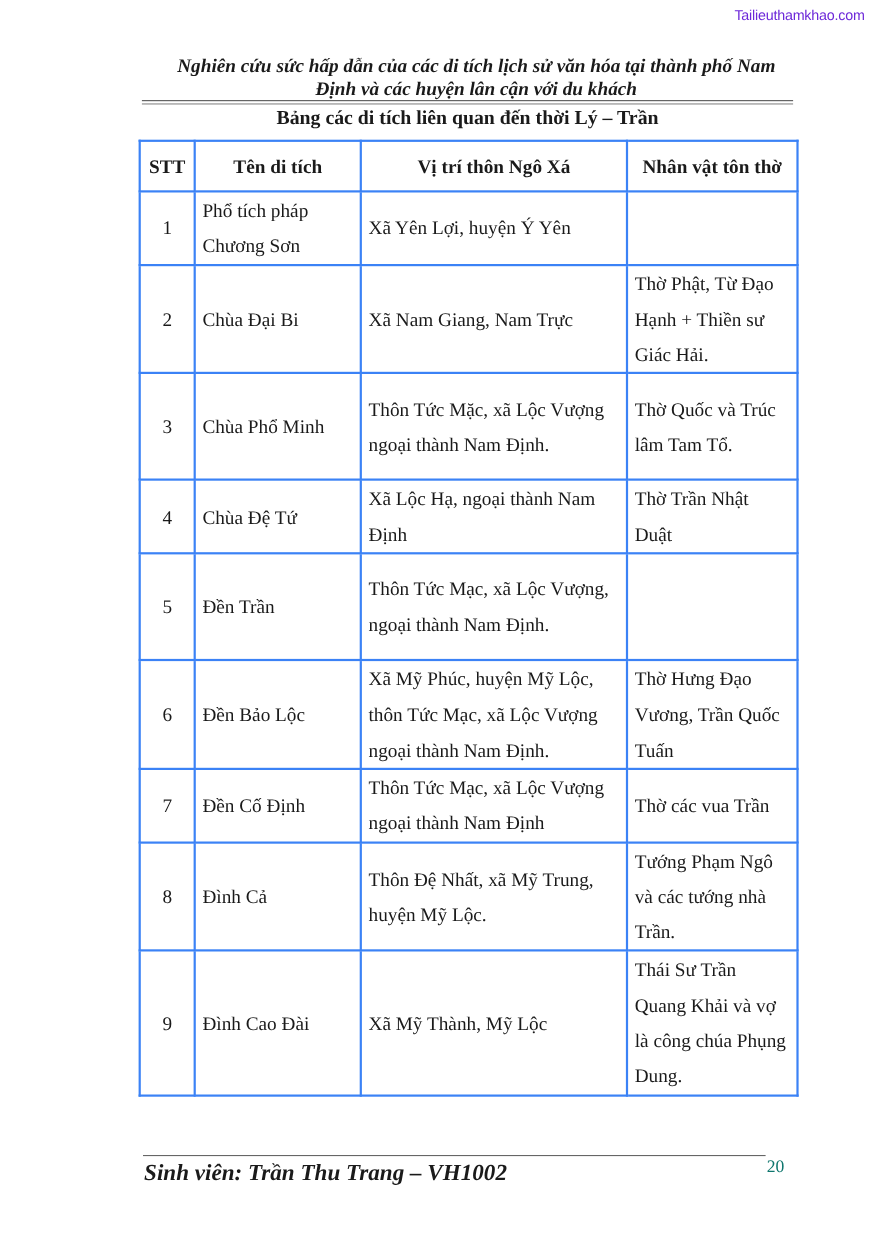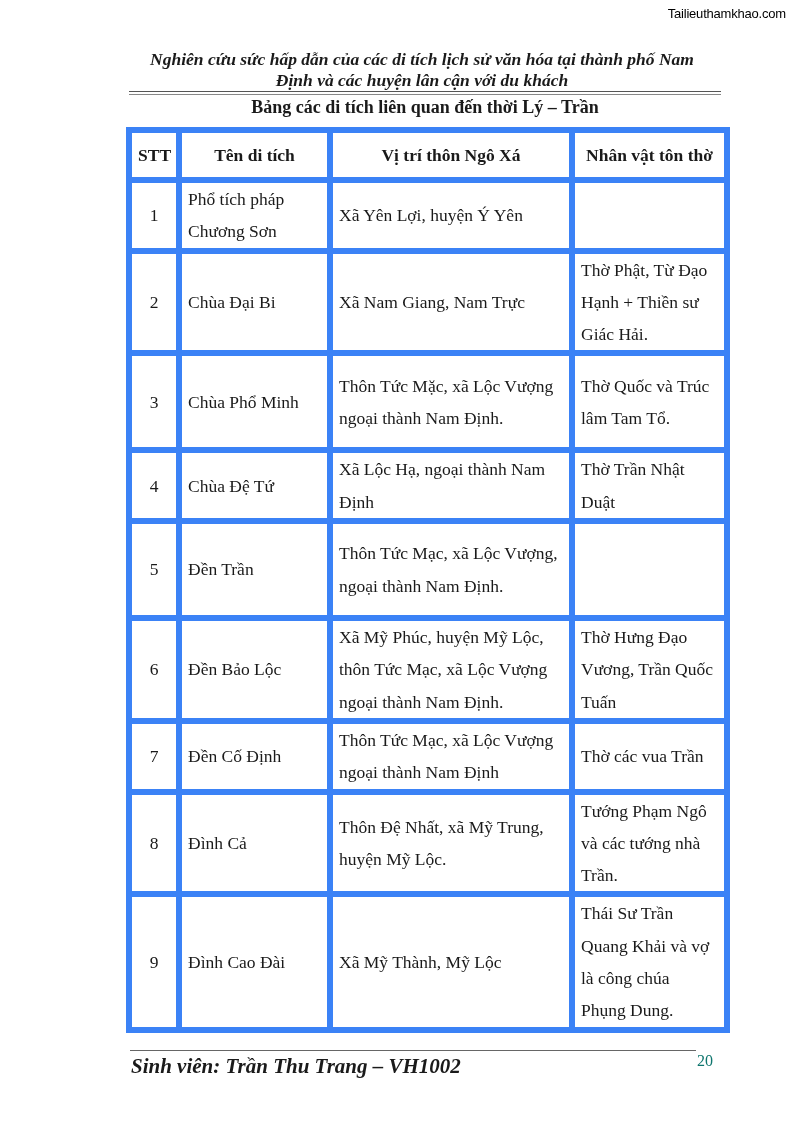--- a/index.html
+++ b/index.html
@@ -1,30 +1,30 @@
 <!DOCTYPE html>
 <html><head>
 <meta charset="utf-8">
 <style>
   html, body { margin:0; padding:0; background:#ffffff; }
   body { width:794px; height:1123px; position:relative; overflow:hidden;
          font-family:"Liberation Serif", "DejaVu Serif", serif; color:#111; }
   .watermark { position:absolute; top:6px; right:8px; font-family:"Liberation Sans", sans-serif;
-               font-size:13px; color:#000000; letter-spacing:-0.2px; }
-  .header-title { position:absolute; left:124px; width:596px; top:49px; text-align:center;
+               font-size:13px; color:#6d28d9; letter-spacing:-0.2px; }
+  .header-title { position:absolute; left:135px; width:596px; top:49px; text-align:center;
                   font-style:italic; font-weight:bold; font-size:17.5px; line-height:21px; color:#1a1a1a; }
   .header-rule { position:absolute; left:129px; width:592px; top:91px; height:0;
                  border-top:1.5px solid #555; }
   .header-rule2 { position:absolute; left:129px; width:592px; top:94px; height:0;
                   border-top:1px solid #888; }
   .table-caption { position:absolute; left:126px; width:598px; top:96px; text-align:center;
                    font-weight:bold; font-size:18px; line-height:22px; color:#1a1a1a; }
   table.relics { position:absolute; left:126px; top:127px; width:598px; border-collapse:collapse;
                  font-size:17.5px; table-layout:fixed; }
-  table.relics th, table.relics td { border:6px solid #3b82f6; padding:0 6px; vertical-align:middle;
+  table.relics th, table.relics td { border:2px solid #3b82f6; padding:0 6px; vertical-align:middle;
                  line-height:32.3px; color:#1a1a1a; }
   table.relics th { font-weight:bold; text-align:center; height:44px; }
   table.relics td.stt { text-align:center; padding:0; }
   table.relics td.text { text-align:left; }
   .footer-rule { position:absolute; left:130px; width:566px; top:1050px; border-top:1.5px solid #666; }
   .footer-student { position:absolute; left:131px; top:1054px; font-style:italic; font-weight:bold;
                     font-size:21px; color:#1a1a1a; }
   .footer-page { position:absolute; left:697px; top:1052px; font-size:16px; color:#0f766e; }
 </style>
 </head>

